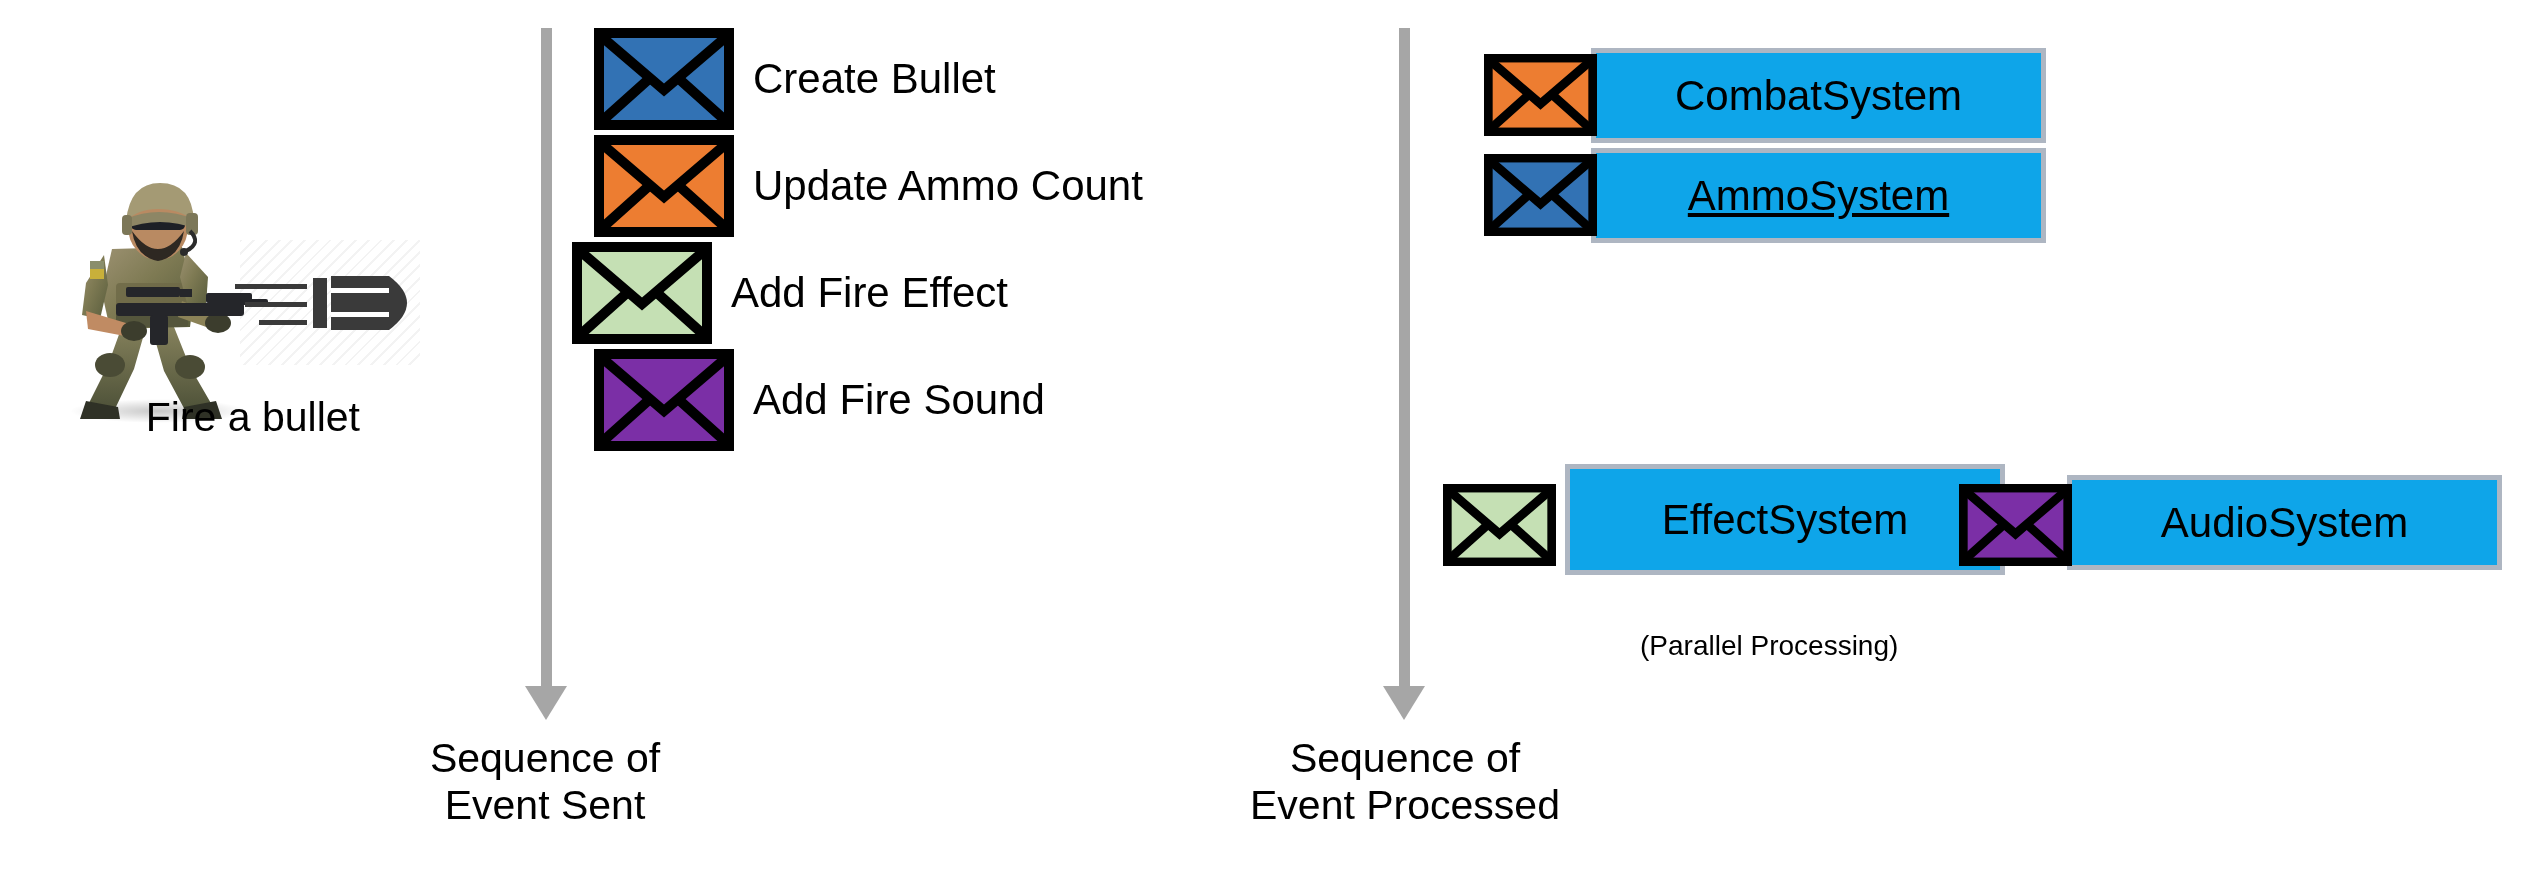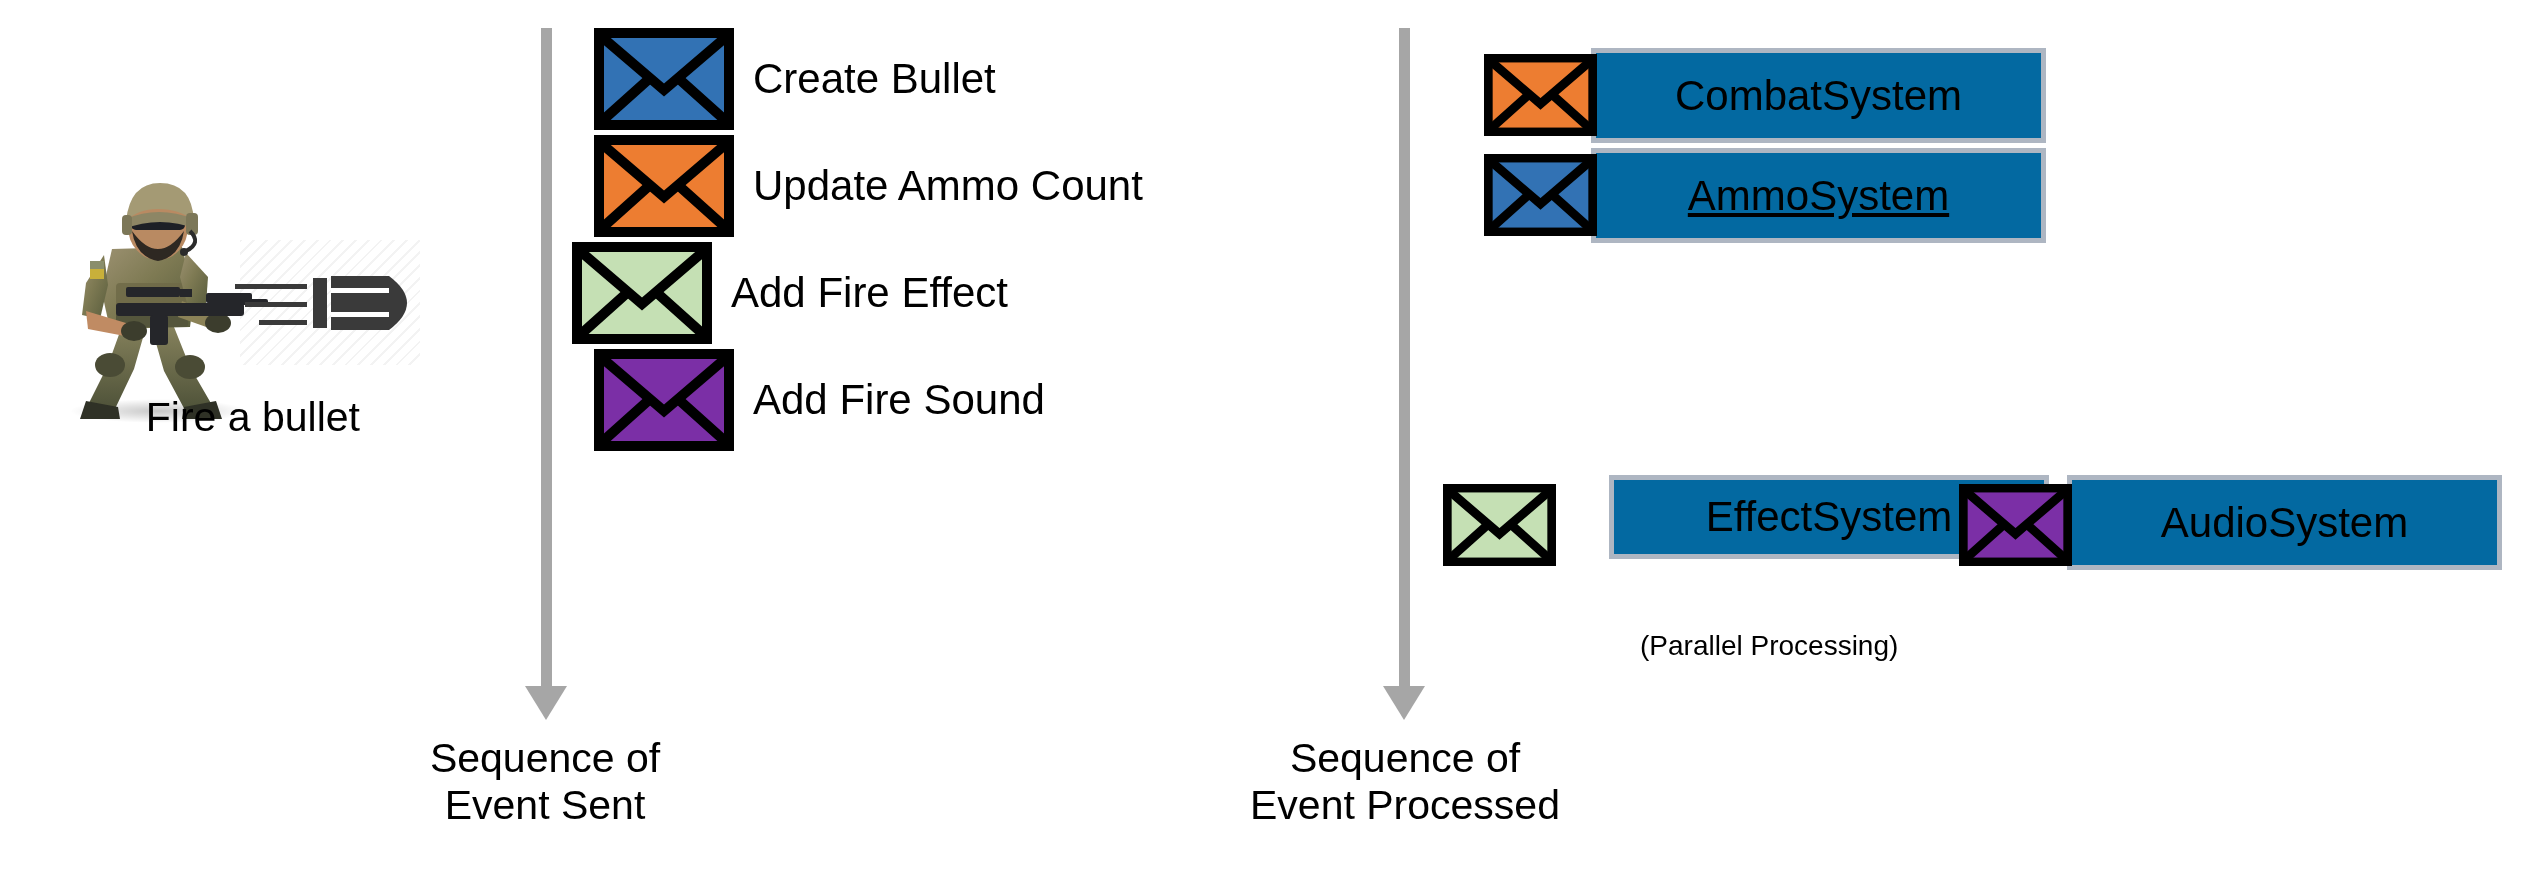--- a/index.html
+++ b/index.html
@@ -54,36 +54,36 @@
   #event-row-2{left:572px;top:242px;}
   #event-row-3{left:594px;top:349px;}
 
   #sent-caption{
     left:400px;top:735px;width:290px;text-align:center;
     font-size:41px;line-height:1.15;
   }
   .sys-box{
     position:absolute;
     border:5px solid #aeb6c2;
-    background:#0369a1;
+    background:#0ea5e9;
     box-sizing:border-box;
     display:flex;align-items:center;
   }
   .sys-label{
     font-size:42px;line-height:1;width:100%;text-align:center;
     white-space:nowrap;
   }
   .sys-env{position:absolute;width:113px;height:82px;z-index:3;}
 
   #sys-box-0{left:1591px;top:48px;width:455px;height:95px;}
   #sys-env-0{left:1484px;top:54px;}
   #sys-box-1{left:1591px;top:148px;width:455px;height:95px;text-decoration:underline;}
   #sys-env-1{left:1484px;top:154px;}
 
-  #sys-box-2{left:1565px;top:475px;width:440px;height:84px;margin-left:44px;}
+  #sys-box-2{left:1565px;top:464px;width:440px;height:111px;}
   #sys-env-2{left:1443px;top:484px;}
   #sys-box-3{left:2067px;top:475px;width:435px;height:95px;}
   #sys-env-3{left:1959px;top:484px;}
 
   #parallel-caption{
     left:1640px;top:632px;width:720px;
     font-size:28px;line-height:1;
   }
   #processed-caption{
     left:1180px;top:735px;width:450px;text-align:center;

